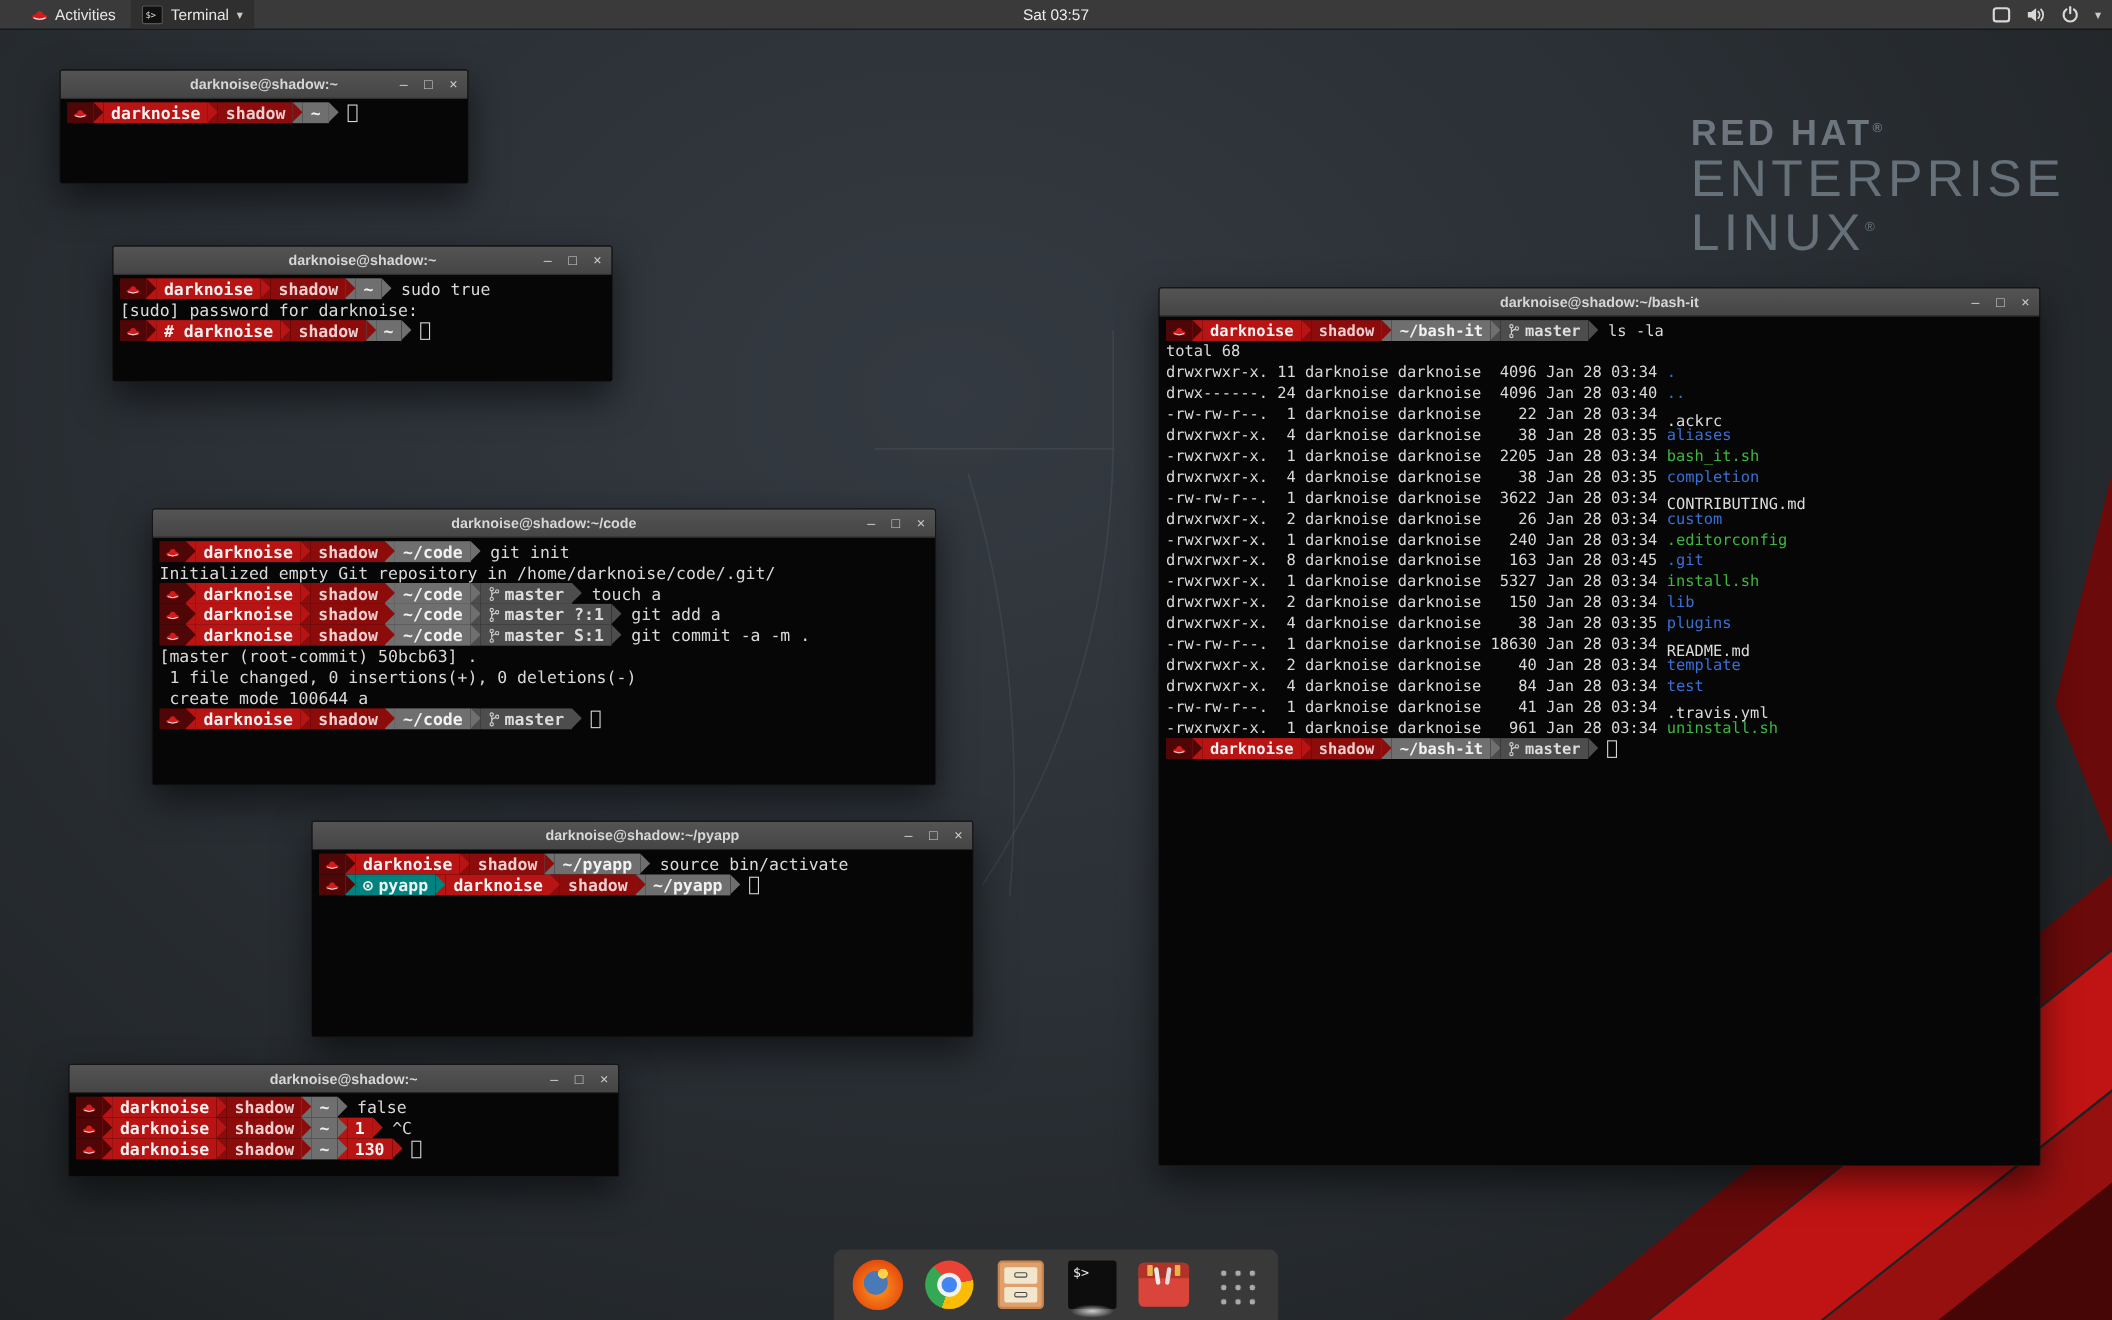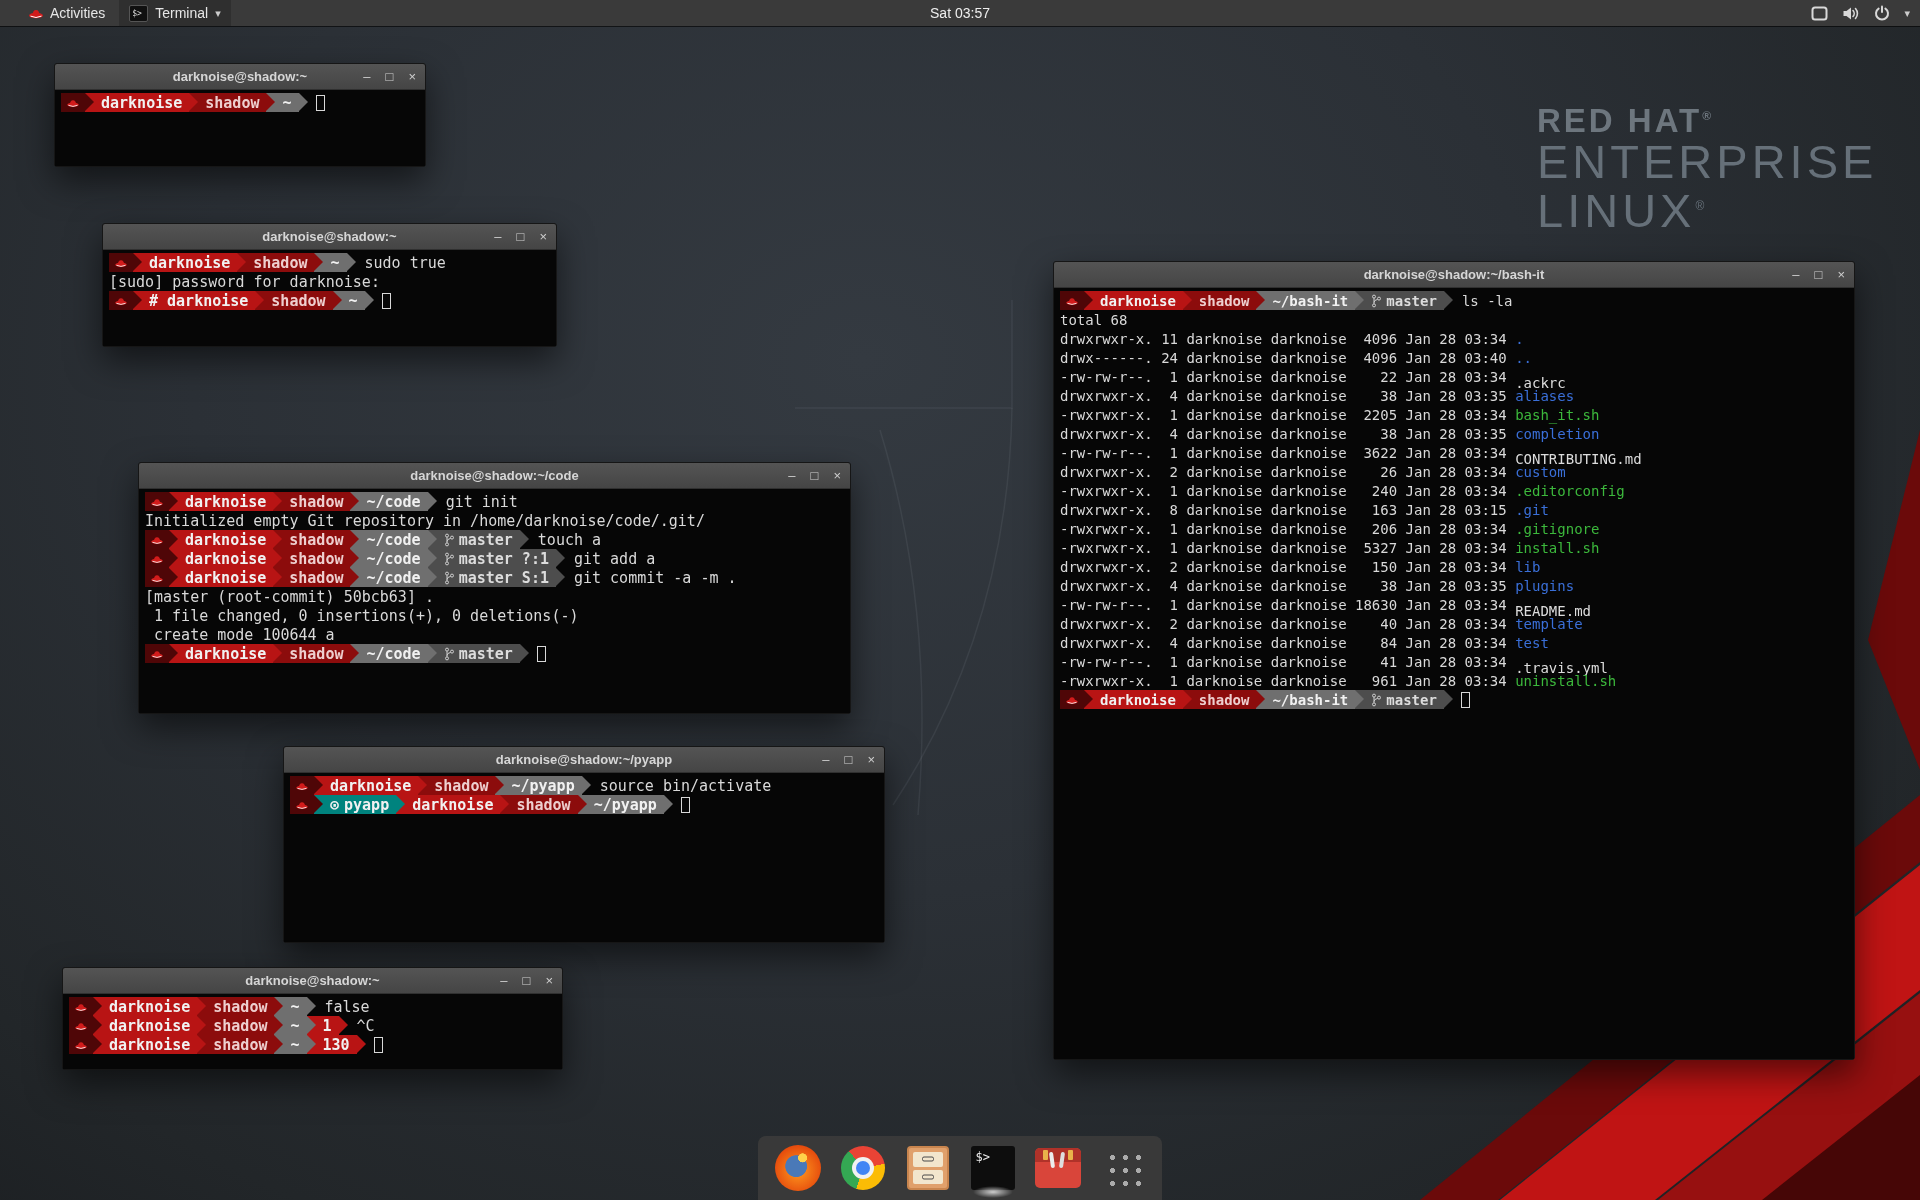--- a/index.html
+++ b/index.html
@@ -329,22 +329,21 @@
         <div class="term-line"><span class="out">total 68</span></div>
         <div class="term-line"><span class="out">drwxrwxr-x. 11 darknoise darknoise  4096 Jan 28 03:34 </span><span class="lsname dir">.</span></div>
         <div class="term-line"><span class="out">drwx------. 24 darknoise darknoise  4096 Jan 28 03:40 </span><span class="lsname dir">..</span></div>
         <div class="term-line"><span class="out">-rw-rw-r--.  1 darknoise darknoise    22 Jan 28 03:34 </span><span class="lsname plain">.ackrc</span></div>
         <div class="term-line"><span class="out">drwxrwxr-x.  4 darknoise darknoise    38 Jan 28 03:35 </span><span class="lsname dir">aliases</span></div>
         <div class="term-line"><span class="out">-rwxrwxr-x.  1 darknoise darknoise  2205 Jan 28 03:34 </span><span class="lsname exec">bash_it.sh</span></div>
         <div class="term-line"><span class="out">drwxrwxr-x.  4 darknoise darknoise    38 Jan 28 03:35 </span><span class="lsname dir">completion</span></div>
         <div class="term-line"><span class="out">-rw-rw-r--.  1 darknoise darknoise  3622 Jan 28 03:34 </span><span class="lsname plain">CONTRIBUTING.md</span></div>
         <div class="term-line"><span class="out">drwxrwxr-x.  2 darknoise darknoise    26 Jan 28 03:34 </span><span class="lsname dir">custom</span></div>
         <div class="term-line"><span class="out">-rwxrwxr-x.  1 darknoise darknoise   240 Jan 28 03:34 </span><span class="lsname exec">.editorconfig</span></div>
-        <div class="term-line"><span class="out">drwxrwxr-x.  8 darknoise darknoise   163 Jan 28 03:15 </span><span class="lsname dir">.git</span></div>
-        <div class="term-line"><span class="out">-rwxrwxr-x.  1 darknoise darknoise   206 Jan 28 03:34 </span><span class="lsname exec">.gitignore</span></div>
+        <div class="term-line"><span class="out">drwxrwxr-x.  8 darknoise darknoise   163 Jan 28 03:45 </span><span class="lsname dir">.git</span></div>
         <div class="term-line"><span class="out">-rwxrwxr-x.  1 darknoise darknoise  5327 Jan 28 03:34 </span><span class="lsname exec">install.sh</span></div>
         <div class="term-line"><span class="out">drwxrwxr-x.  2 darknoise darknoise   150 Jan 28 03:34 </span><span class="lsname dir">lib</span></div>
         <div class="term-line"><span class="out">drwxrwxr-x.  4 darknoise darknoise    38 Jan 28 03:35 </span><span class="lsname dir">plugins</span></div>
         <div class="term-line"><span class="out">-rw-rw-r--.  1 darknoise darknoise 18630 Jan 28 03:34 </span><span class="lsname plain">README.md</span></div>
         <div class="term-line"><span class="out">drwxrwxr-x.  2 darknoise darknoise    40 Jan 28 03:34 </span><span class="lsname dir">template</span></div>
         <div class="term-line"><span class="out">drwxrwxr-x.  4 darknoise darknoise    84 Jan 28 03:34 </span><span class="lsname dir">test</span></div>
         <div class="term-line"><span class="out">-rw-rw-r--.  1 darknoise darknoise    41 Jan 28 03:34 </span><span class="lsname plain">.travis.yml</span></div>
         <div class="term-line"><span class="out">-rwxrwxr-x.  1 darknoise darknoise   961 Jan 28 03:34 </span><span class="lsname exec">uninstall.sh</span></div>
         <div class="term-line"><span class="seg seg-hat"><svg width="14" height="12" viewBox="0 0 16 12">
               <path d="M4.5 8 Q4.5 2.8 8 2.8 Q11.5 2.8 11.5 8" fill="#d21c1c"></path>

